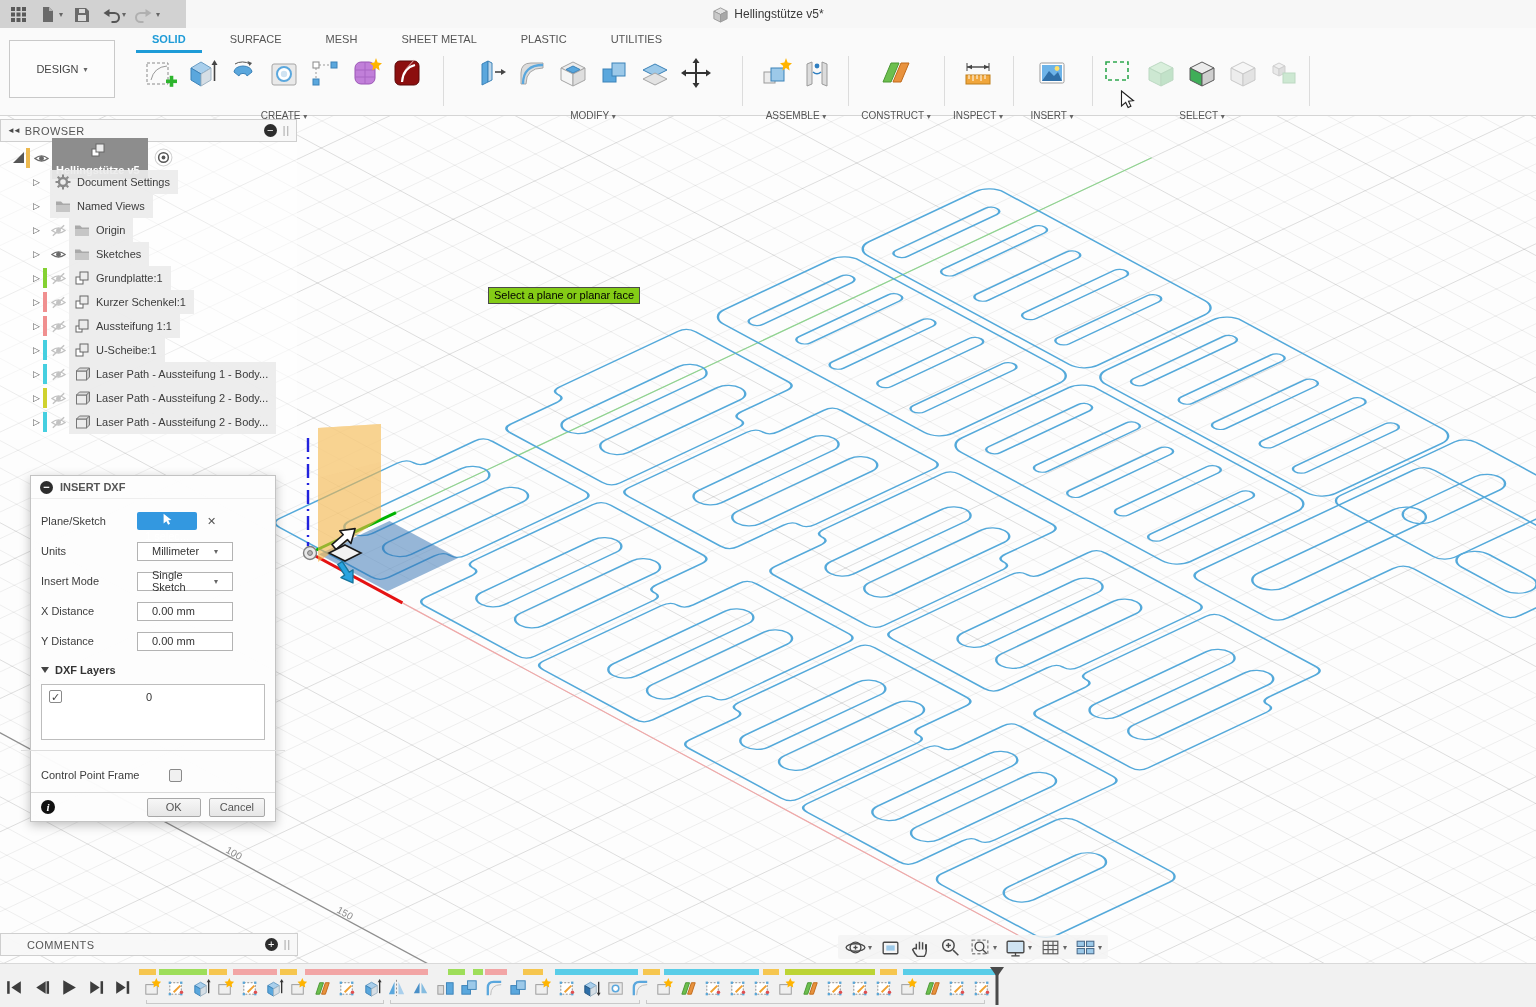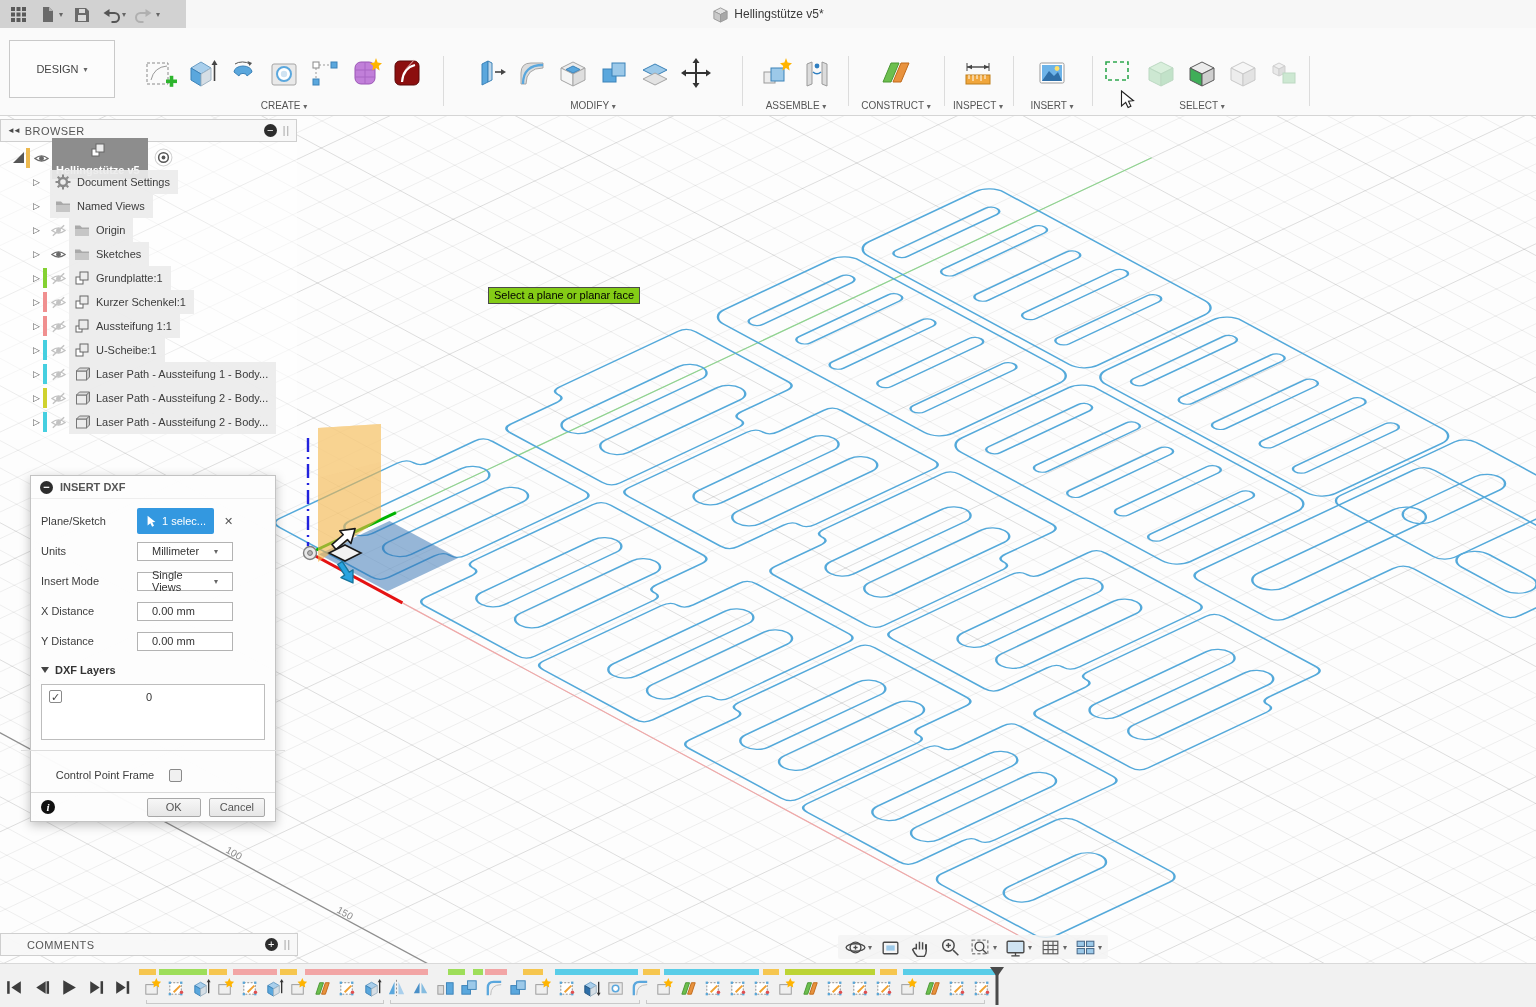--- a/index.html
+++ b/index.html
@@ -16,21 +16,21 @@
 
   
   .ribbon { position:absolute; top:28px; left:0; right:0; height:88px; background:#fafafa; border-bottom:1px solid #d5d5d5; z-index:40; }
   .design-box { position:absolute; left:9px; top:12px; width:106px; height:58px; border:1px solid #c9c9c9; background:#fcfcfc; display:flex; align-items:center; justify-content:center; gap:5px; font-size:11px; color:#444; }
   .tabs { position:absolute; left:130px; top:2px; display:flex; }
   .tab { padding:3px 22px 6px 22px; font-size:11px; color:#555; position:relative; cursor:default; }
   .tab.active { color:#1e9bd7; font-weight:bold; }
   .tab.active::after { content:""; position:absolute; left:6px; right:6px; bottom:-2px; height:3px; background:#1e9bd7; }
   .rgroup { position:absolute; top:24px; height:62px; text-align:center; }
   .rgroup .icons { display:flex; align-items:center; gap:5px; height:42px; justify-content:center; }
-  .rgroup .glabel { margin-top:6px; font-size:10px; color:#555; }
+  .rgroup .glabel { margin-top:16px; font-size:10px; color:#555; }
   .vsep { position:absolute; top:28px; width:1px; height:50px; background:#dcdcdc; }
   .sel-cursor { position:absolute; left:1118px; top:62px; z-index:41; }
 
   
   #scene { position:absolute; left:0; top:0; z-index:1; }
 
   
   .dockbar { background:rgba(248,248,248,.95); border:1px solid #cfcfcf; display:flex; align-items:center; height:23px; padding:0 6px; gap:6px; }
   .dockbar .title { font-size:11px; color:#555; letter-spacing:.4px; }
   .spring { flex:1; }
@@ -45,32 +45,32 @@
   .colorbar { width:4px; height:20px; margin-right:3px; }
   .chip-label { background:rgba(236,236,236,.92); padding:3px 8px 3px 4px; display:flex; align-items:center; gap:5px; white-space:nowrap; color:#3c3c3c; }
   .chip-label.root { background:#8d8d8d; color:#fff; font-weight:bold;flex-direction:column; }
   .radio-wrap { margin-left:6px; }
 
   .dialog { position:absolute; left:30px; top:475px; width:246px; background:rgba(253,253,253,.97); border:1px solid #c3c3c3; box-shadow:0 3px 10px rgba(0,0,0,.25); z-index:20; }
   .dlg-head { display:flex; align-items:center; gap:7px; height:23px; padding:0 9px; color:#555; font-weight:bold; border-bottom:1px solid #eee; }
   .dlg-body { padding:7px 10px 0 10px; }
   .drow { display:flex; align-items:center; height:30px; }
   .dlabel { width:96px; color:#3c3c3c; }
-  .chip { background:#3398e0; color:#fff; border-radius:2px; height:26px; display:flex; align-items:center; gap:4px; padding:0 8px; }
+  .chip { background:#3398e0; color:#fff; border-radius:2px; height:18px; display:flex; align-items:center; gap:4px; padding:0 8px;flex-direction:column; }
   .xbtn { margin-left:10px; color:#555; font-weight:bold; cursor:default; }
   .sel, .inp { width:96px; height:19px; border:1px solid #b3b3b3; background:#fff; display:flex; align-items:center; padding:0 14px; color:#333; }
   .sel { justify-content:space-between; }
   .layers-head { display:flex; align-items:center; gap:6px; height:24px; font-weight:bold; color:#333; margin-top:2px; }
   .tri-down { width:0; height:0; border-left:4.5px solid transparent; border-right:4.5px solid transparent; border-top:6px solid #444; }
   .layers-box { border:1px solid #bdbdbd; background:#fff; height:56px; padding:5px 7px; margin:2px 0 10px 0; }
   .layer-row { display:flex; align-items:center; }
   .layer-row .lname { margin-left:84px; color:#333; }
   .cb { width:13px; height:13px; border:1px solid #8a8a8a; border-radius:2px; background:#fff; font-size:11px; line-height:12px; text-align:center; color:#444; }
   .hr { border-top:1px solid #ddd; margin:0 -10px; }
-  .cpf { display:flex; align-items:center; height:34px;text-align:center; }
+  .cpf { display:flex; align-items:center; height:34px; }
   .dlg-foot { border-top:1px solid #d9d9d9; height:29px; display:flex; align-items:center; padding:0 10px; gap:8px; }
   .info-i { width:14px; height:14px; border-radius:50%; background:#111; color:#fff; text-align:center; line-height:14px; font-style:italic; font-family:"Liberation Serif",serif; font-weight:bold; }
   .btn { min-width:54px; height:19px; border:1px solid #a8a8a8; border-radius:2px; background:linear-gradient(#f7f7f7,#e6e6e6); color:#555; font-size:11px; text-align:center; line-height:17px; padding:0 10px; }
 
   .tooltip { position:absolute; left:488px; top:287px; background:#84cc16; border:1px solid #4a4a4a; padding:1px 5px 2px 5px; font-size:11px; color:#000; z-index:15; }
 
   .comments { position:absolute; left:0; top:933px; width:298px; z-index:10; }
 
   .navbar { position:absolute; left:838px; top:935px; height:24px; display:flex; align-items:center; gap:3px; z-index:10; background:rgba(243,243,243,.85); padding:0 4px; border-radius:2px; }
   .navbtn { display:flex; align-items:center; gap:1px; padding:0 2px; }
@@ -452,20 +452,28 @@
         </svg></span>
     <span>Hellingstütze v5*</span>
   </div>
 </div>
 
 <div class="ribbon">
   <div class="design-box">
     <span>DESIGN</span>
     <span class="caret">▾</span>
   </div>
+  <div class="tabs" id="tabs">
+      <span class="tab active">SOLID</span>
+      <span class="tab">SURFACE</span>
+      <span class="tab">MESH</span>
+      <span class="tab">SHEET METAL</span>
+      <span class="tab">PLASTIC</span>
+      <span class="tab">UTILITIES</span>
+    </div>
   <div id="rgroups">
       <div class="rgroup" style="left:130px;width:308px">
        <div class="icons">
           <svg class="icon" width="36" height="36" viewBox="0 0 36 36">
             <rect x="4" y="8" width="21" height="21" fill="none" stroke="#8a8a8a" stroke-dasharray="3,2"></rect>
             <path d="M8,25 Q11,12 24,11" fill="none" stroke="#9a9a9a"></path>
             <rect x="23" y="24.5" width="11" height="3.6" fill="#2db52d"></rect>
             <rect x="26.7" y="20.8" width="3.6" height="11" fill="#2db52d"></rect>
           </svg>
           <svg class="icon" width="36" height="36" viewBox="0 0 36 36">
@@ -874,21 +882,21 @@
     <div class="drow">
       <span class="dlabel">Units</span>
       <span class="sel">
         <span>Millimeter</span>
         <span class="caret">▾</span>
       </span>
     </div>
     <div class="drow">
       <span class="dlabel">Insert Mode</span>
       <span class="sel">
-        <span>Single Views</span>
+        <span>Single Sketch</span>
         <span class="caret">▾</span>
       </span>
     </div>
     <div class="drow">
       <span class="dlabel">X Distance</span>
       <span class="inp">
           <span>0.00 mm</span>
         </span>
     </div>
     <div class="drow">

